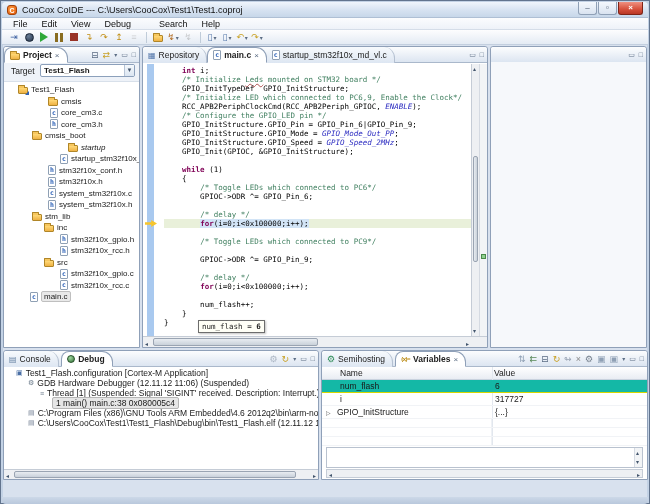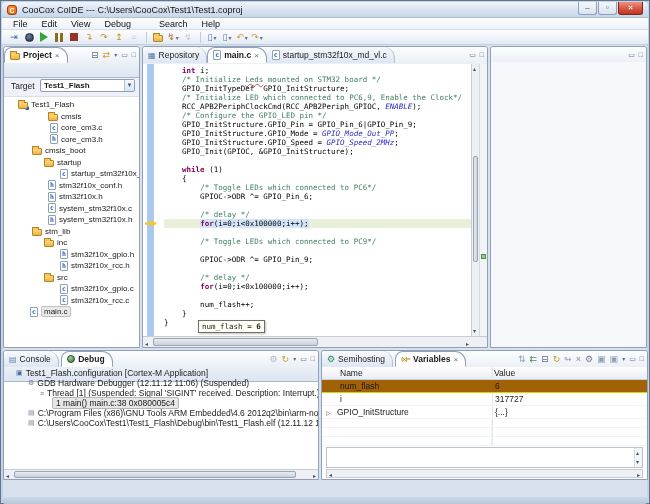--- a/index.html
+++ b/index.html
@@ -42,21 +42,21 @@
   .play-shape { width:0; height:0; border-left:8px solid #2fa838; border-top:5px solid transparent;
     border-bottom:5px solid transparent; }
   .pause-shape { display:inline-flex; gap:2px; }
   .pause-shape i { width:3px; height:9px; background:#8a6d20; }
   .stop-shape { width:8px; height:8px; background:#993327; }
   .bug-shape { width:9px; height:9px; border-radius:50%;
     background:radial-gradient(circle at 35% 30%, #6a7f97,#25334a); border:1px solid #1a2536; }
 
   
   .panel { position:absolute; background:#fff; border:1px solid #8fa0b8; border-radius:3px 3px 0 0; }
-  .phead { position:relative; height:31px; background:linear-gradient(#fcfdfe,#dce5f1);
+  .phead { position:relative; height:16px; background:linear-gradient(#fcfdfe,#dce5f1);
     border-bottom:1px solid #aab8cb; border-radius:3px 3px 0 0; white-space:nowrap; }
   .tab { display:inline-flex; align-items:center; gap:3px; height:16px; padding:0 7px 0 5px;
     font-size:8.5px; color:#222; border-right:1px solid #b4c0d1; border-radius:8px 11px 0 0;
     background:linear-gradient(#f7fafd,#dde6f2); vertical-align:top; }
   .tab.active { background:#fff; font-weight:bold; border:1px solid #8fa0b8; border-bottom:1px solid #fff; }
   .tab .x { font-size:8px; color:#5c6d84; font-weight:normal; }
   .hicons { position:absolute; right:3px; top:0; height:15px; display:flex; align-items:center; gap:4px;
     color:#5c6d84; font-size:9px; }
   .hicons span { line-height:10px; }
 
@@ -140,21 +140,21 @@
     background:linear-gradient(#ffffff,#e9edf3); border-bottom:1px solid #c9d2de; font-size:8.5px; }
   .colhead .c1 { position:absolute; left:18px; top:1px; }
   .colhead .c2 { position:absolute; left:172px; top:1px; }
   .coldiv { position:absolute; left:170px; top:16px; bottom:34px; width:1px; background:#e2e7ee; }
   #var-rows { position:absolute; left:0; right:0; top:29px; }
   .vrow { height:13px; display:flex; align-items:center; font-size:8.5px; border-bottom:1px solid #f1f3f6; }
   .vrow .name { width:170px; padding-left:18px; display:flex; align-items:center; gap:3px; overflow:hidden; }
   .vrow .name.exp { padding-left:4px; }
   .vrow .twisty { font-size:6px; color:#555; width:8px; }
   .vrow .val { padding-left:3px; }
-  .vrow.sel { background:#a16207; border-bottom:1px solid #d6d600; }
+  .vrow.sel { background:#14b8a6; border-bottom:1px solid #d6d600; }
   .vrow.empty { height:9px; }
   .detail { position:absolute; left:4px; right:4px; top:96px; height:21px; background:#fff;
     border:1px solid #b9c2cf; }
   .detail .dv { position:absolute; right:0; top:0; bottom:0; width:8px; border-left:1px solid #d5dae2;
     background:#f2f4f6; }
   .vhs { position:absolute; left:4px; right:4px; bottom:1px; height:9px; background:#eef0f3;
     border:1px solid #c5ccd6; }
 
   
   .statusbar { position:absolute; left:1px; right:1px; top:481px; height:15px; background:#edf1f7;
@@ -290,21 +290,21 @@
           <span class="lbl">core_cm3.c</span>
         </div>
         <div class="tree-row" style="padding-left: 46px;">
           <span class="ic-file">h</span>
           <span class="lbl">core_cm3.h</span>
         </div>
         <div class="tree-row" style="padding-left: 28px;">
           <span class="ic-folder"></span>
           <span class="lbl">cmsis_boot</span>
         </div>
-        <div class="tree-row" style="padding-left: 40px;">
+        <div class="tree-row" style="padding-left: 64px; font-style: italic;">
           <span class="ic-folder"></span>
           <span class="lbl">startup</span>
         </div>
         <div class="tree-row" style="padding-left: 56px;">
           <span class="ic-file">c</span>
           <span class="lbl">startup_stm32f10x_md_vl.c</span>
         </div>
         <div class="tree-row" style="padding-left: 44px;">
           <span class="ic-file">h</span>
           <span class="lbl">stm32f10x_conf.h</span>

